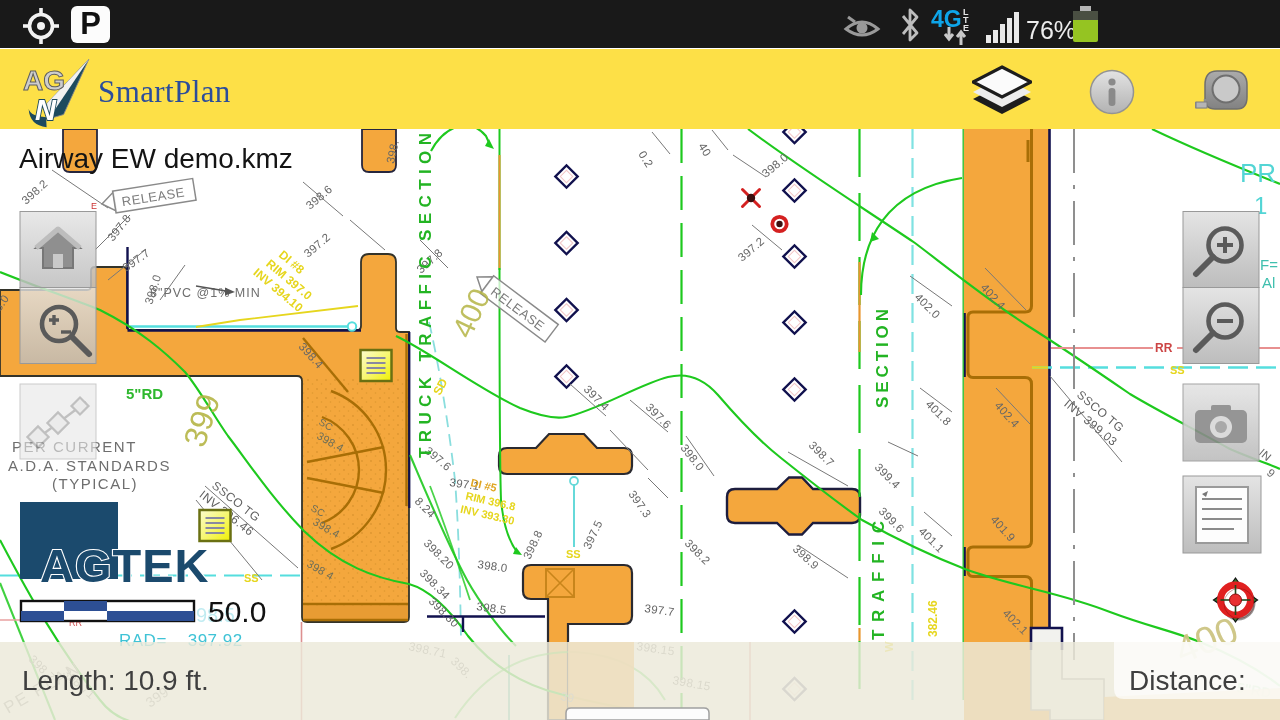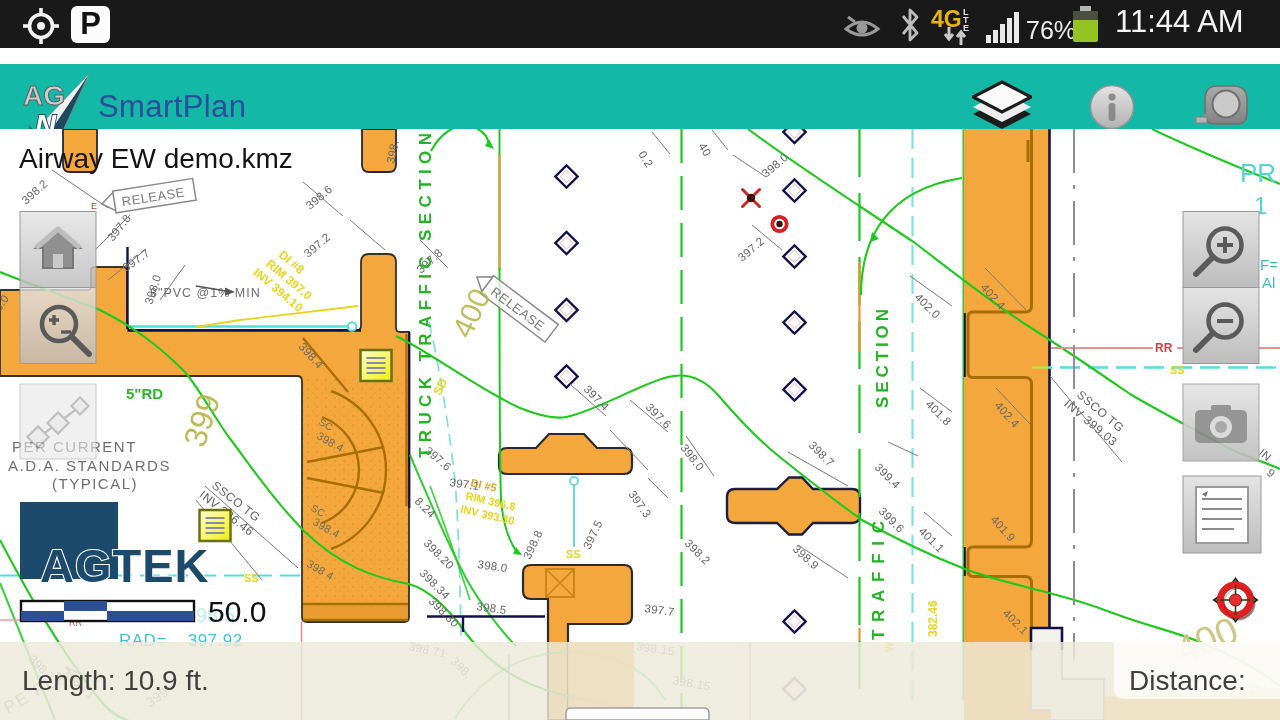--- a/index.html
+++ b/index.html
@@ -1,18 +1,18 @@
 <!DOCTYPE html>
 <html><head>
 <meta charset="utf-8">
 <style>
   html,body{margin:0;padding:0;width:1280px;height:720px;overflow:hidden;background:#fff;
     font-family:"Liberation Sans",sans-serif;}
   #statusbar{position:absolute;left:0;top:0;width:1280px;height:48px;background:#191919;}
-  #appbar{position:absolute;left:0;top:64px;width:1280px;height:81px;background:#14b8a6;border-bottom:1px solid #d6d6d6;}
+  #appbar{position:absolute;left:0;top:49px;width:1280px;height:81px;background:#fde047;border-bottom:1px solid #d6d6d6;}
   .abs{position:absolute;}
 </style>
 </head>
 <body>
 <div id="statusbar">
   <svg class="abs" style="left:22px;top:7px" width="38" height="38" viewBox="0 0 38 38">
     <circle cx="19" cy="19" r="11.5" fill="none" stroke="#f2f2f2" stroke-width="3.6"></circle>
     <circle cx="19" cy="19" r="4" fill="#f2f2f2"></circle>
     <line x1="19" y1="1" x2="19" y2="7" stroke="#f2f2f2" stroke-width="3.6"></line>
     <line x1="19" y1="31" x2="19" y2="37" stroke="#f2f2f2" stroke-width="3.6"></line>
@@ -21,52 +21,51 @@
   </svg>
   <div class="abs" style="left:71px;top:6px;width:39px;height:37px;background:#fcfcfc;border-radius:6px;color:#111;font-weight:bold;font-size:31px;text-align:center;line-height:36px;">P</div>
   <svg class="abs" style="left:842px;top:11px" width="40" height="32" viewBox="0 0 40 32">
     <path d="M4,18 Q20,4 36,18 Q20,30 4,18 Z" fill="none" stroke="#9a9a9a" stroke-width="3"></path>
     <circle cx="20" cy="17" r="5.5" fill="#9a9a9a"></circle>
     <line x1="6" y1="6" x2="13" y2="11" stroke="#9a9a9a" stroke-width="3"></line>
   </svg>
   <svg class="abs" style="left:899px;top:7px" width="22" height="36" viewBox="0 0 22 36">
     <path d="M4,9 L18,26 L11,33 L11,3 L18,10 L4,27" fill="none" stroke="#bdbdbd" stroke-width="2.8" stroke-linejoin="round"></path>
   </svg>
-  <div class="abs" style="left:931px;top:6px;color:#eab308;font-weight:bold;font-size:23px;">4G</div>
+  <div class="abs" style="left:931px;top:6px;color:#0ea5e9;font-weight:bold;font-size:23px;">4G</div>
   <div class="abs" style="left:963px;top:8px;color:#e3e3e3;font-weight:bold;font-size:9px;line-height:8px;">L<br>T<br>E</div>
   <svg class="abs" style="left:944px;top:27px" width="28" height="18" viewBox="0 0 28 18">
     <path d="M5,0 V11 M1,7 L5,12 L9,7" fill="none" stroke="#c9c9c9" stroke-width="3"></path>
     <path d="M17,18 V6 M13,10 L17,5 L21,10" fill="none" stroke="#c9c9c9" stroke-width="3"></path>
   </svg>
   <svg class="abs" style="left:986px;top:10px" width="38" height="33" viewBox="0 0 38 33">
     <rect x="0" y="25" width="5" height="8" fill="#e8e8e8"></rect>
     <rect x="7" y="20" width="5" height="13" fill="#e8e8e8"></rect>
     <rect x="14" y="14" width="5" height="19" fill="#e8e8e8"></rect>
     <rect x="21" y="8" width="5" height="25" fill="#e8e8e8"></rect>
     <rect x="28" y="2" width="5" height="31" fill="#e8e8e8"></rect>
   </svg>
   <div class="abs" style="left:1026px;top:16px;color:#ededed;font-size:25px;">76%</div>
   <svg class="abs" style="left:1072px;top:6px" width="27" height="37" viewBox="0 0 27 37">
     <rect x="8" y="0" width="11" height="6" fill="#b5b5b5"></rect>
     <rect x="1" y="5" width="25" height="31" rx="2" fill="#95c422"></rect>
     <rect x="1" y="5" width="25" height="9" fill="#4a4f42"></rect>
   </svg>
-  <div class="abs" style="left:1115px;top:4px;color:#f4f4f4;font-size:31px;">11:44 AM</div>
 </div>
 <div id="appbar">
   <svg class="abs" style="left:22px;top:4px" width="72" height="76" viewBox="0 0 72 76">
     <g transform="translate(40,46) rotate(34)">
       <polygon points="0,-48 10,12 0,24 -10,12" fill="#1d4a5e" stroke="#888" stroke-width="0.8"></polygon>
       <polygon points="0,-48 0,24 -10,12" fill="#f2f2f2"></polygon>
       <path d="M-3,24 Q-16,32 -22,27 Q-12,40 3,32 Z" fill="#1d4a5e"></path>
     </g>
     <text x="1" y="37" font-size="28" font-weight="bold" fill="#cdcdcd" stroke="#5e5e5e" stroke-width="1">AG</text>
     <text x="13" y="67" font-size="29" font-weight="bold" font-style="italic" fill="#ffffff" stroke="#1d4a5e" stroke-width="1.8" paint-order="stroke">N</text>
   </svg>
-  <div class="abs" style="left:98px;top:25px;color:#2b4d9b;font-size:31px;letter-spacing:0.4px;">SmartPlan</div>
+  <div class="abs" style="left:98px;top:25px;color:#2b4d9b;font-size:31px;letter-spacing:0.4px;font-family:Liberation Serif, serif;">SmartPlan</div>
   <svg class="abs" style="left:972px;top:16px" width="60" height="50" viewBox="0 0 60 50">
     <polygon points="30,19 59,34 30,49 1,34" fill="#1d1d1d"></polygon>
     <polygon points="30,12 59,27 30,42 1,27" fill="#ededed"></polygon>
     <polygon points="30,2 59,17 30,32 1,17" fill="#fbfbfb" stroke="#1d1d1d" stroke-width="3.2"></polygon>
   </svg>
   <defs></defs>
   <svg class="abs" style="left:1089px;top:20px" width="46" height="46" viewBox="0 0 46 46">
     <defs>
       <linearGradient id="ig" x1="0" y1="0" x2="0" y2="1">
         <stop offset="0" stop-color="#e3e3e3"></stop>

